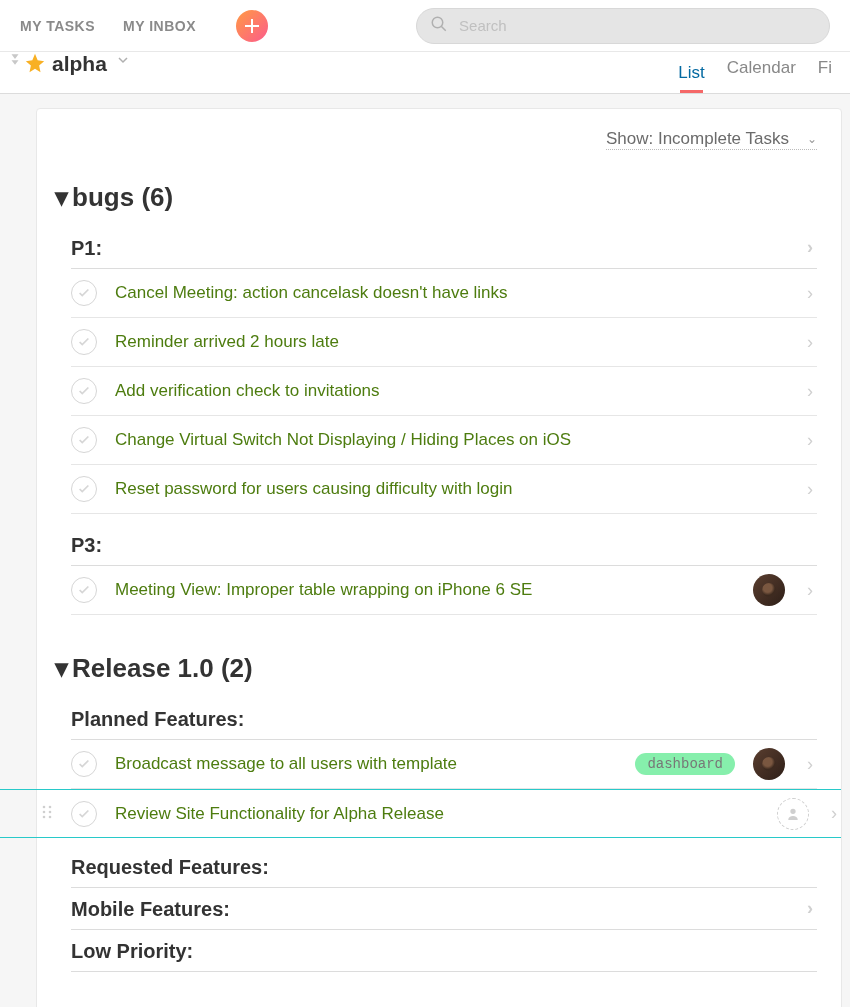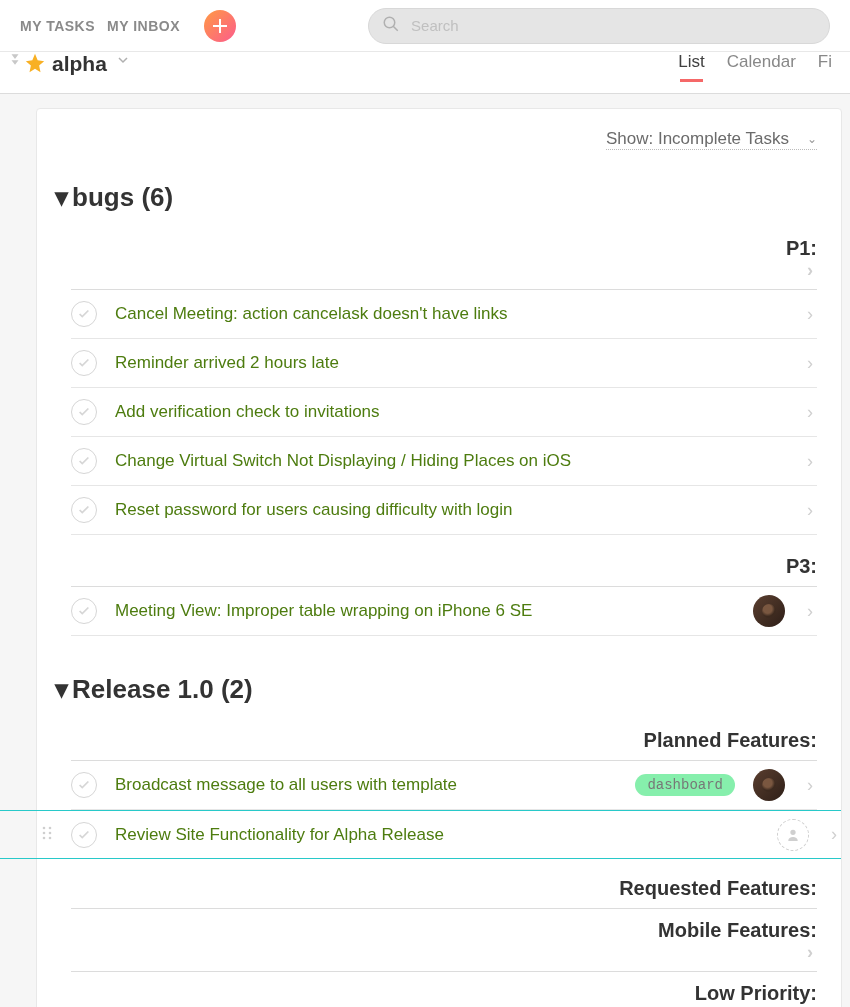--- a/index.html
+++ b/index.html
@@ -1,47 +1,47 @@
 <!DOCTYPE html>
 <html><head>
   <meta charset="utf-8">
   <style>
     * { box-sizing: border-box; margin: 0; padding: 0; font-family: -apple-system, BlinkMacSystemFont, "Segoe UI", Helvetica, Arial, sans-serif; }
     body { background: #f6f6f6; width: 850px; height: 1007px; overflow: hidden; }
     
-    .top-bar { background: #fff; height: 52px; display: flex; align-items: center; padding: 0 20px; border-bottom: 1px solid #e8e8e8; gap: 12px; }
+    .top-bar { background: #fff; height: 52px; display: flex; align-items: center; padding: 0 20px; border-bottom: 1px solid #e8e8e8; gap: 28px; }
     .top-nav-item { color: #8a8a8a; font-size: 14px; font-weight: 600; letter-spacing: 0.5px; cursor: pointer; }
     .add-button { width: 32px; height: 32px; border-radius: 50%; background: linear-gradient(135deg, #ff9a44, #fc5c8c); display: flex; align-items: center; justify-content: center; cursor: pointer; margin-left: 12px; }
     .add-button svg { width: 16px; height: 16px; fill: #fff; }
     .search-wrap { flex: 1; margin-left: 120px; position: relative; }
     .search-input { width: 100%; height: 36px; border: 1px solid #d8d8d8; border-radius: 18px; padding: 0 16px 0 42px; font-size: 15px; outline: none; background: #e5e5e5; color: #333; }
     .search-input::placeholder { color: #c0c0c0; }
     .search-icon-wrap { position: absolute; left: 14px; top: 50%; transform: translateY(-50%); pointer-events: none; }
     .search-icon-wrap svg { width: 18px; height: 18px; stroke: #b0b0b0; fill: none; stroke-width: 2; }
 
     .project-bar { background: #fff; height: 42px; display: flex; align-items: flex-start; padding: 0 6px; border-bottom: 1px solid #dcdcdc; }
     .collapse-icon { width: 18px; display:flex; justify-content:center; color: #c0c0c0; cursor:pointer; }
     .star-icon { width: 22px; height: 22px; color: #f8b024; margin-right: 6px; }
     .project-name { font-size: 21px; font-weight: 700; color: #333; }
     .proj-chevron { margin-left: 10px; color: #b0b0b0; cursor:pointer; }
     .view-tabs { margin-left: auto; display: flex; gap: 22px; align-items: center; padding-right: 12px; }
     .view-tab { font-size: 17px; color: #888; cursor:pointer; position: relative; }
-    .view-tab.active { color: #404040; }
+    .view-tab.active { color: #0369a1; margin-top: 11px; }
     .view-tab.active::after { content:""; position:absolute; left:2px; right:2px; bottom:-10px; height:3px; background:#f56868; }
 
     .panel { background: #fff; margin: 14px 8px 0 36px; border: 1px solid #e8e8e8; border-radius: 4px 4px 0 0; padding: 20px 24px 40px 18px; min-height: 900px; }
     .filter-row { display:flex; justify-content:flex-end; margin-bottom: 32px; }
     .filter-link { font-size: 17px; color: #6b6b6b; border-bottom: 1px dotted #bbb; display:inline-flex; align-items:center; gap:18px; cursor:pointer; }
     .filter-chevron { font-size: 12px; color: #9a9a9a; }
 
     .section-head { display:flex; align-items:center; gap:4px; font-size:26px; font-weight:600; color:#333; margin-bottom: 14px; }
     .section-chevron { display:flex; align-items:center; }
 
     .subsection-row { margin-left: 16px; margin-bottom: 0; }
-    .subsection-title { font-size: 20px; font-weight: 700; color: #333; padding: 10px 0 8px; border-bottom: 1px solid #dcdcdc; display:flex; align-items:flex-end;flex-direction:column; }
+    .subsection-title { font-size: 20px; font-weight: 700; color: #333; padding: 10px 0 8px; border-bottom: 1px solid #dcdcdc; display:flex; align-items:flex-start; }
     .subsection-title .row-chevron { margin-left:auto; }
 
     .task-row { margin-left: 16px; display:flex; align-items:center; height: 49px; border-bottom: 1px solid #e6e6e6; gap: 18px; position:relative; cursor:pointer; }
     .task-row.highlight { margin-left: 0; padding-left: 16px; border-top: 1px solid #28c9c9; border-bottom: 1px solid #28c9c9; margin-right: -24px; margin-left: -58px; padding-left: 74px; }
     .drag-handle { position:absolute; left: -30px; color:#cfcfcf; display:none; }
     .task-row.highlight .drag-handle { display:block; left: 44px; }
     .complete-circle { width: 26px; height: 26px; border: 1.5px solid #d6d6d6; border-radius: 50%; display:flex; align-items:center; justify-content:center; flex-shrink:0; }
     .complete-circle svg { width: 14px; height: 14px; stroke: #d6d6d6; fill: none; stroke-width: 2; }
     .task-title { font-size: 17px; color: #4d7c0f; flex: 1; }
     .row-chevron { color: #d0d0d0; font-size: 18px; padding:0 4px; }

